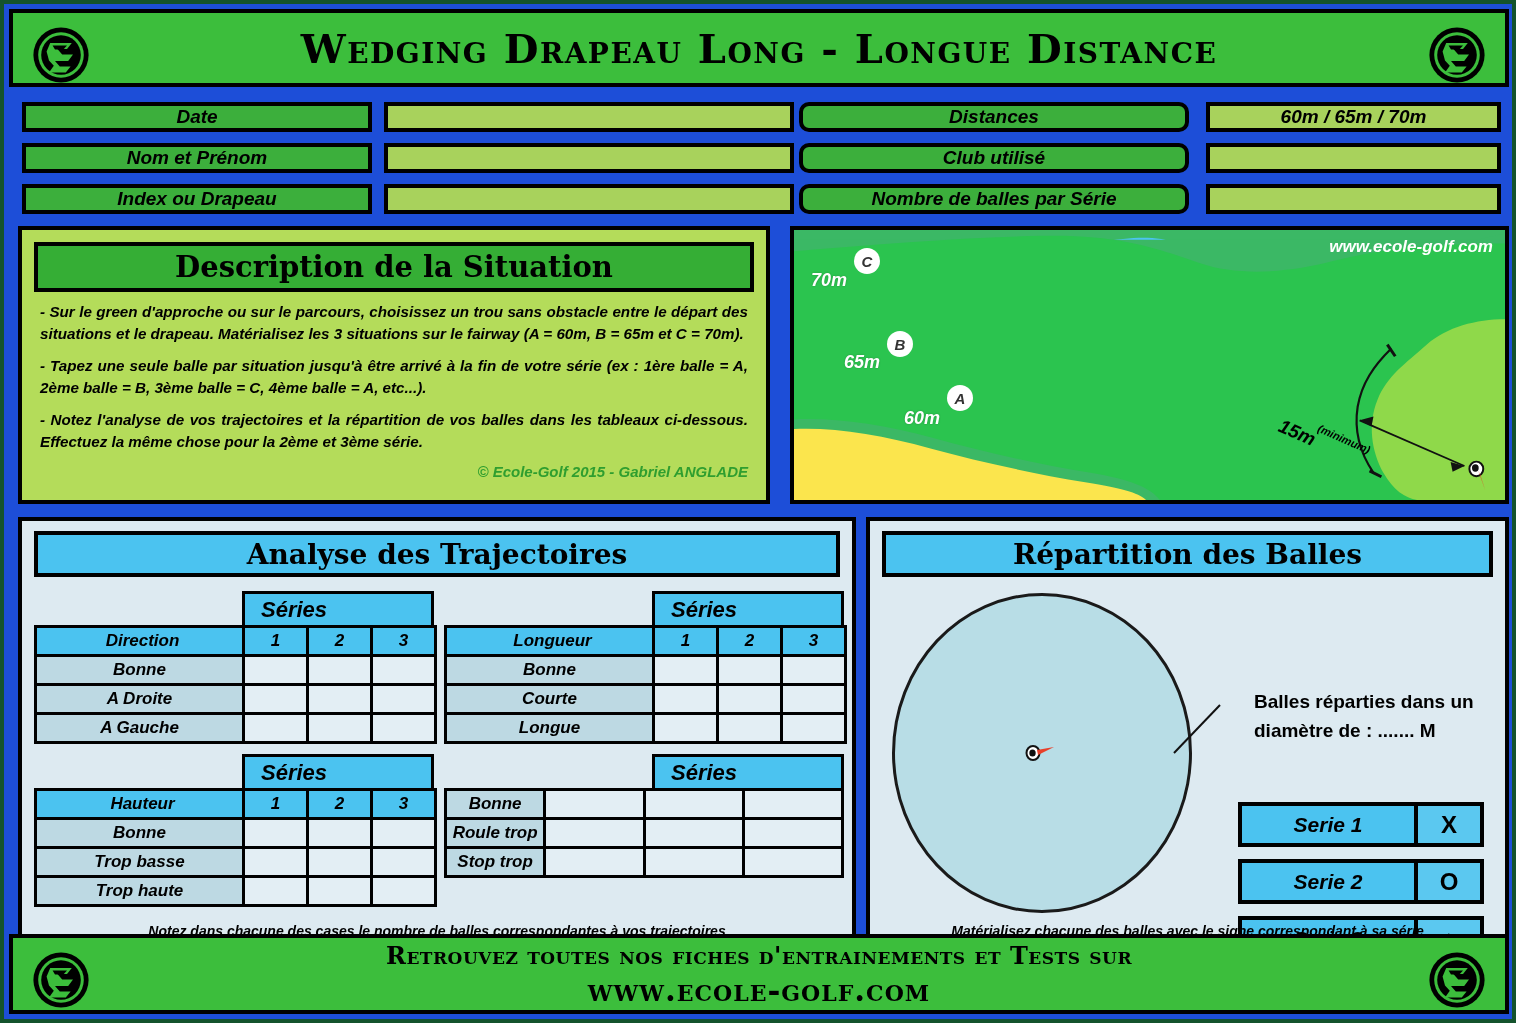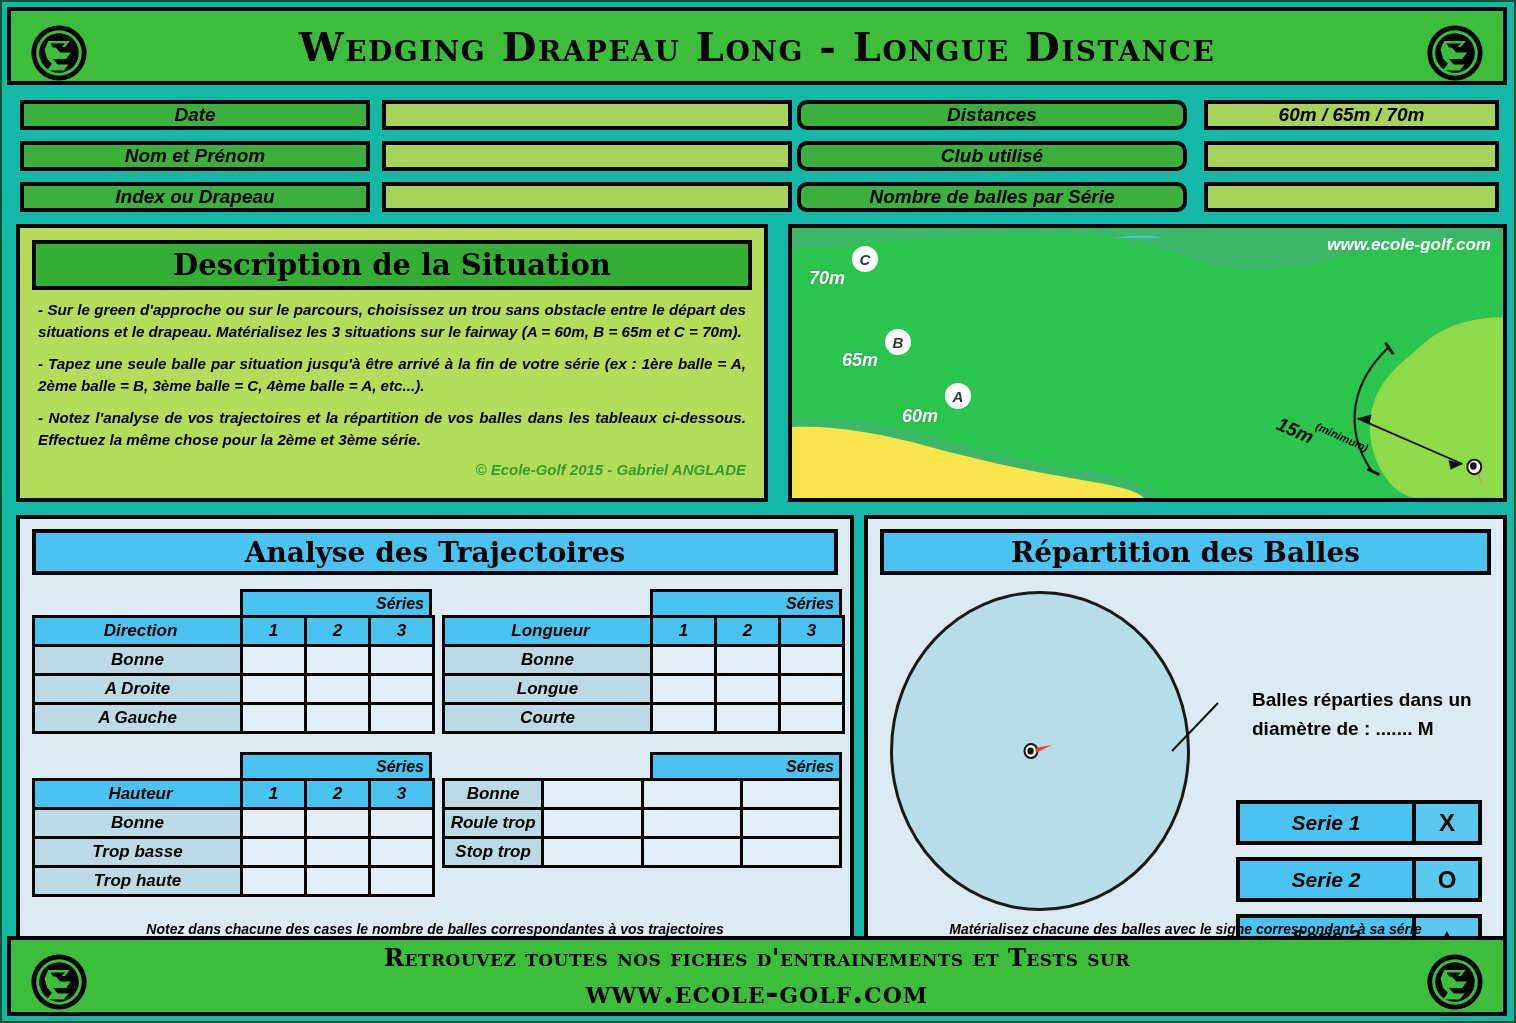--- a/index.html
+++ b/index.html
@@ -5,22 +5,22 @@
   * { box-sizing: border-box; margin: 0; padding: 0; }
   html, body {
     width: 1516px; height: 1023px;
     background: #ffffff;
     font-family: "Liberation Sans", sans-serif;
     overflow: hidden;
   }
   .page {
     position: relative;
     width: 1516px; height: 1023px;
-    background: #14b8a6;
-    border: 2px solid #14532d;
+    background: #1d4ed8;
+    border: 4px solid #14532d;
   }
 
   
   .header-band {
     position: absolute; left: 5px; top: 5px;
     width: 1500px; height: 78px;
     background: #3CBE3C;
     border: 4px solid #000;
     display: flex; align-items: center; justify-content: center;
   }
@@ -179,23 +179,23 @@
   .series-strip {
     display: flex;
     margin-left: 208px;
     width: 192px;
   }
   .series-cap {
     flex: 1;
     background: #4BC3F0;
     border: 3px solid #000;
     border-bottom: none;
-    text-align: right;
-    font-style: italic; font-weight: bold;
-    font-size: 16px; padding: 3px 5px 2px;
+    text-align: left;
+    font-style: italic; font-weight: bold;
+    font-size: 22px; padding: 3px 16px 2px;
   }
   table.grid {
     border-collapse: collapse;
     width: 400px;
     table-layout: fixed;
   }
   table.grid td {
     border: 3px solid #000;
     height: 29px;
     text-align: center;
@@ -473,27 +473,27 @@
             <td class="num-head">2</td>
             <td class="num-head">3</td>
           </tr>
           <tr>
             <td class="row-label">Bonne</td>
             <td class="empty-cell"></td>
             <td class="empty-cell"></td>
             <td class="empty-cell"></td>
           </tr>
           <tr>
+            <td class="row-label">Courte</td>
+            <td class="empty-cell"></td>
+            <td class="empty-cell"></td>
+            <td class="empty-cell"></td>
+          </tr>
+          <tr>
             <td class="row-label">Longue</td>
-            <td class="empty-cell"></td>
-            <td class="empty-cell"></td>
-            <td class="empty-cell"></td>
-          </tr>
-          <tr>
-            <td class="row-label">Courte</td>
             <td class="empty-cell"></td>
             <td class="empty-cell"></td>
             <td class="empty-cell"></td>
           </tr>
         </tbody>
           </table>
       </div>
 
       <div class="tbl c">
         <div class="series-strip">

